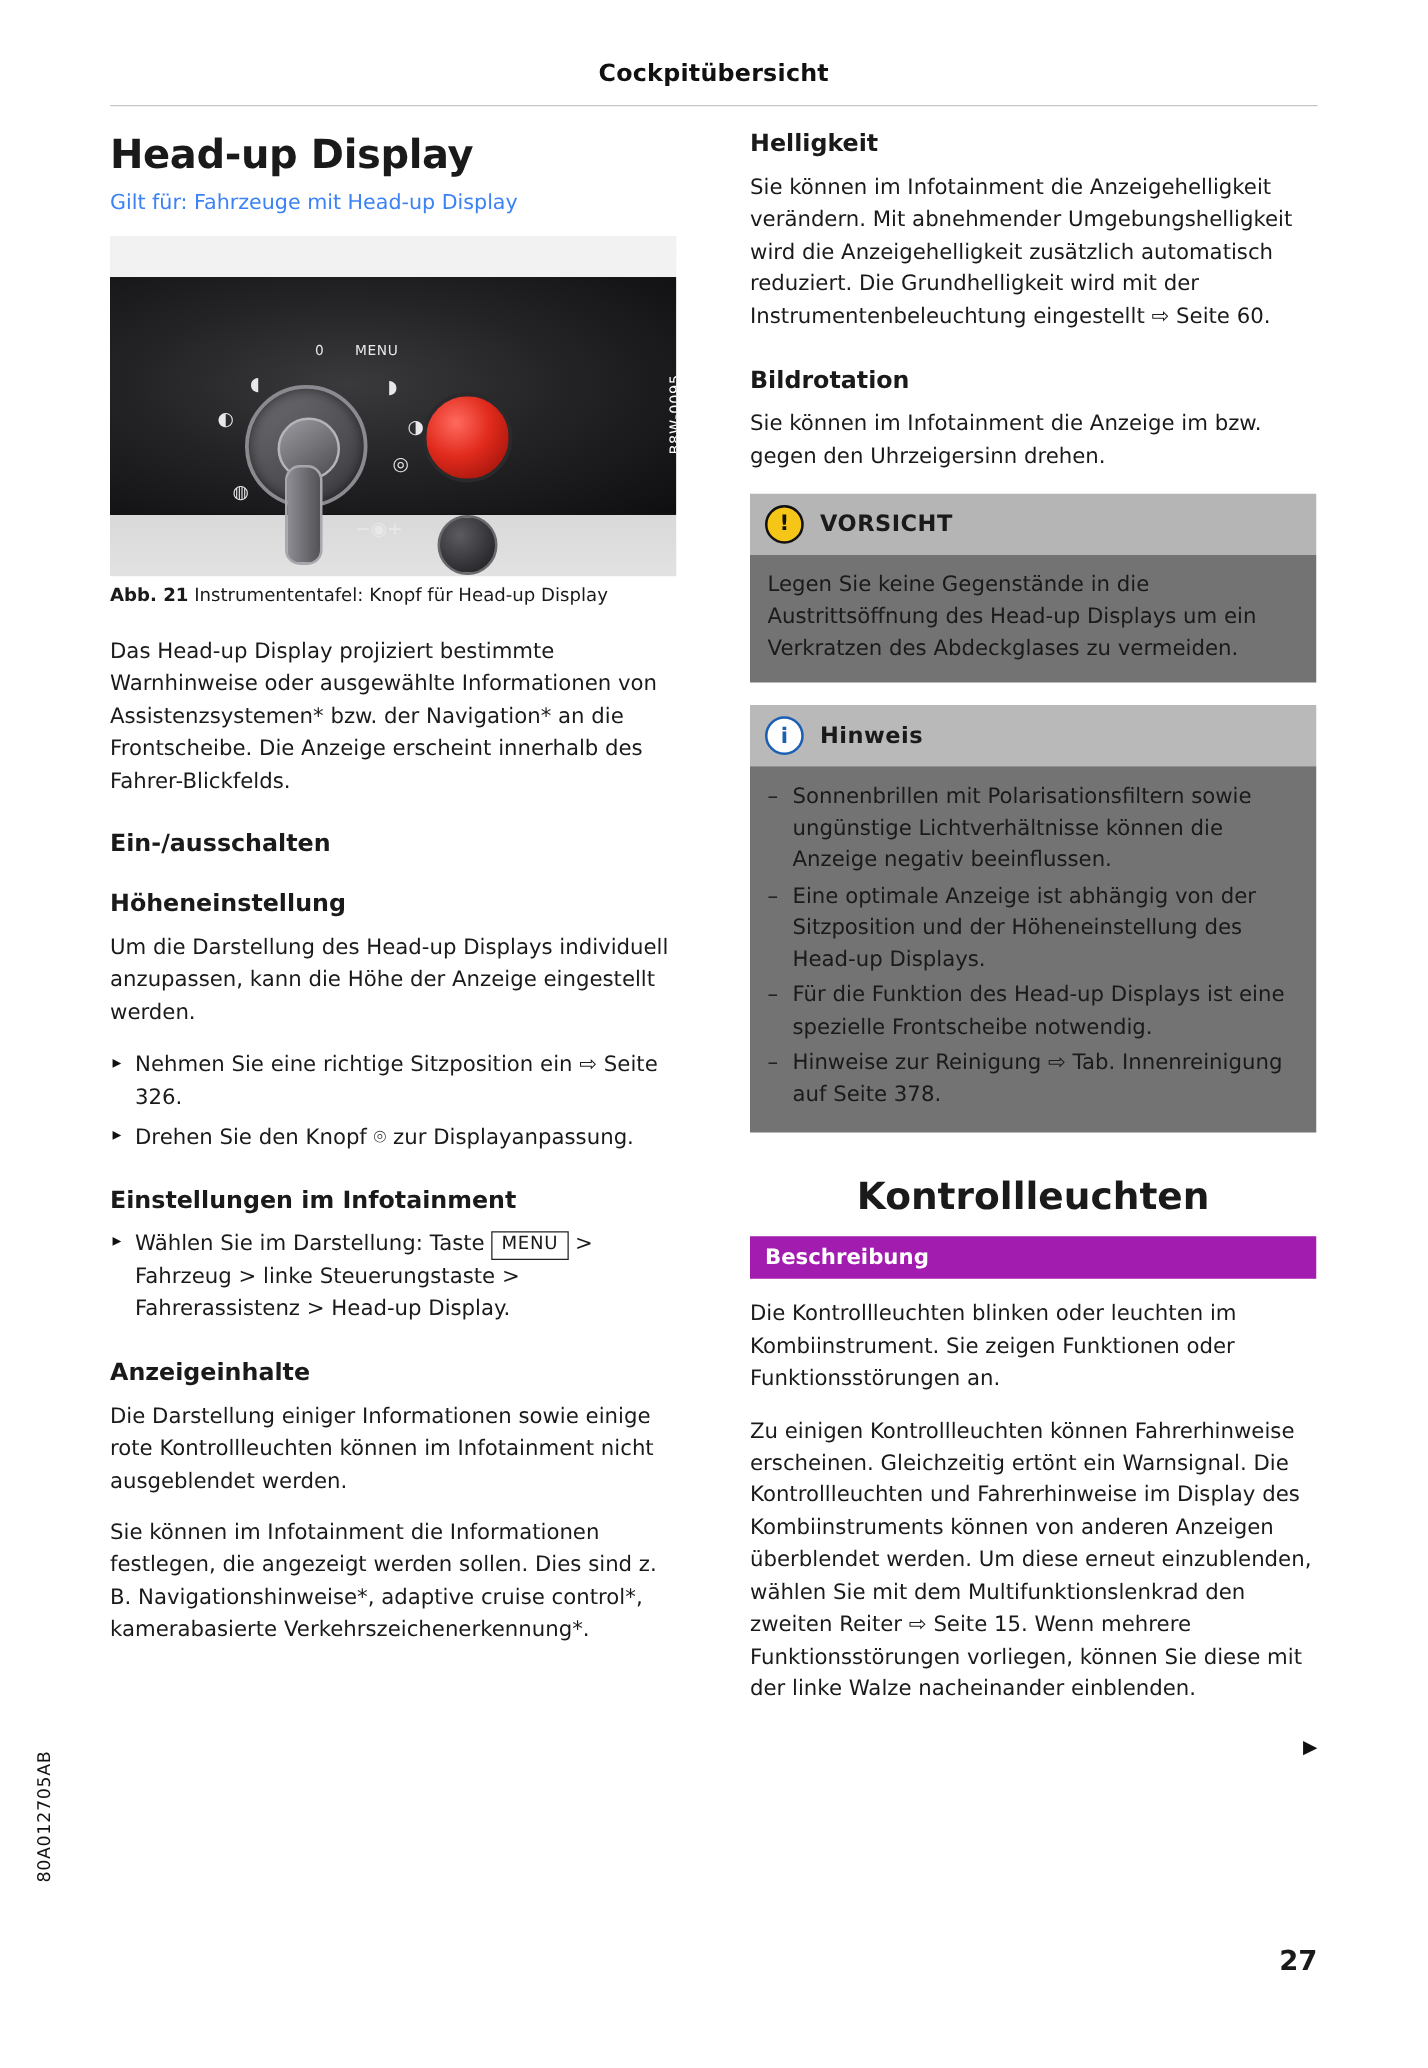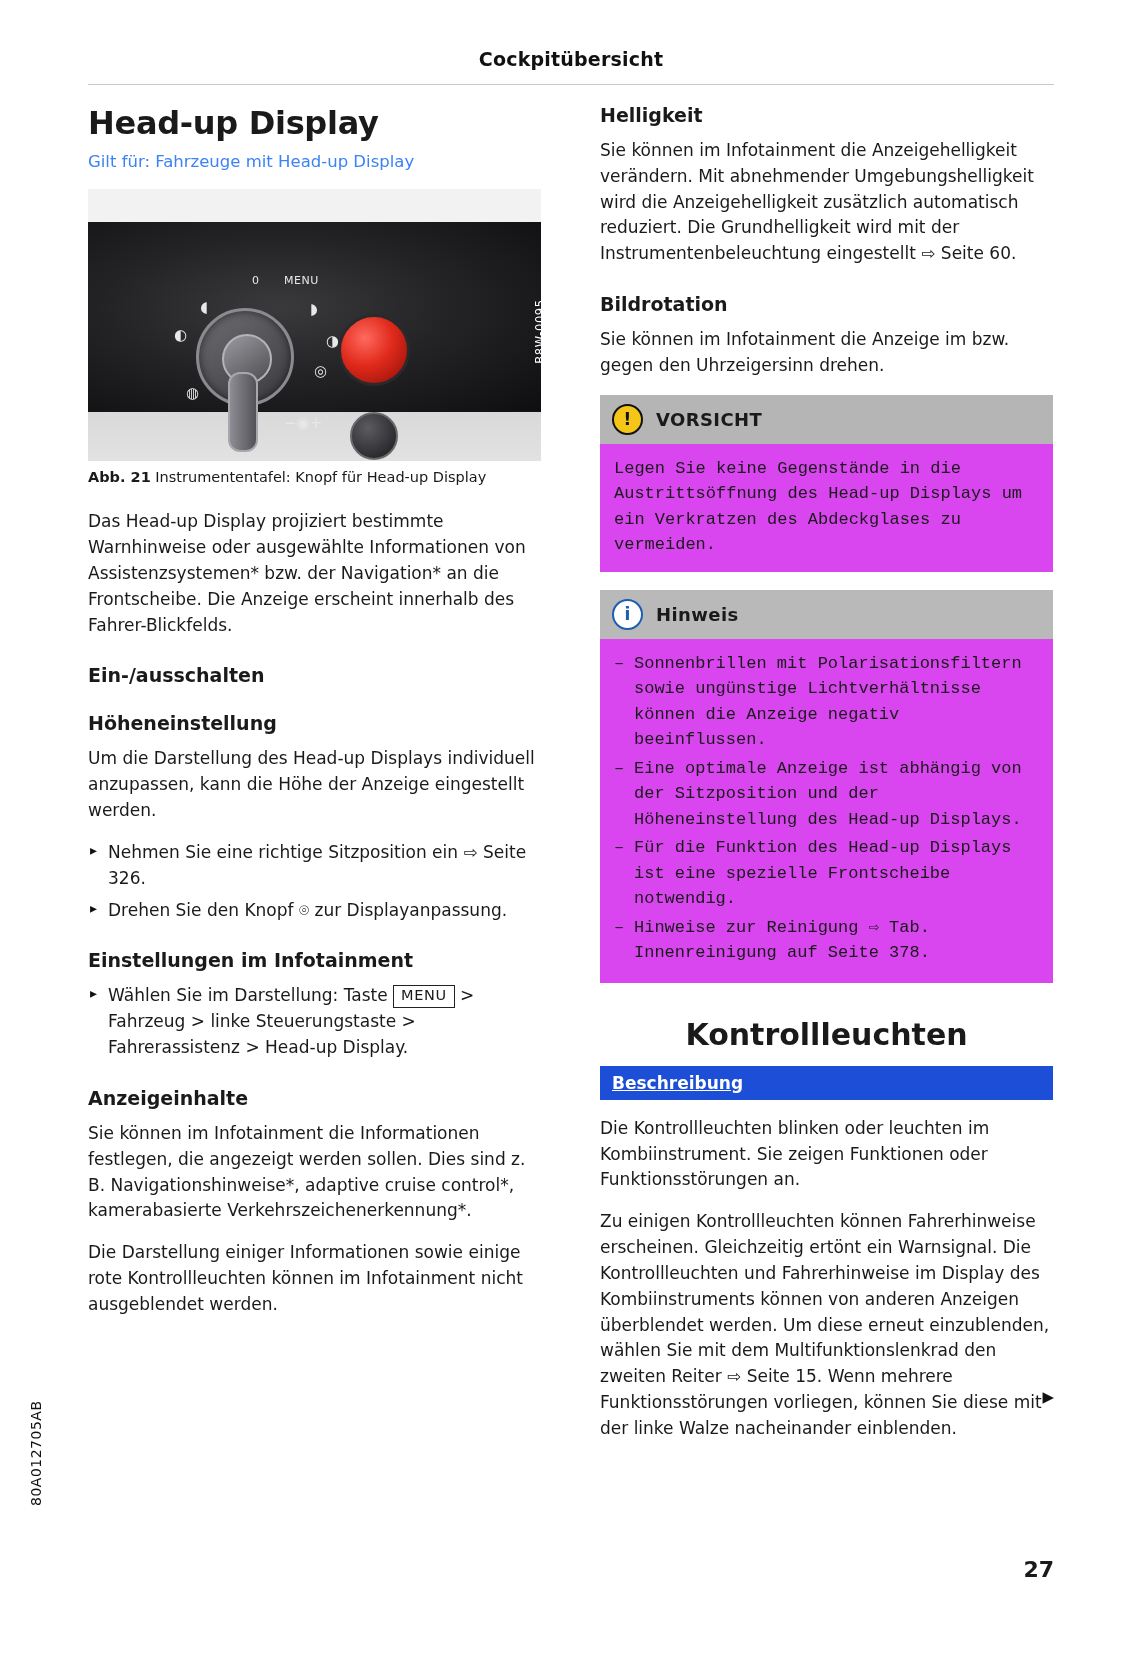--- a/index.html
+++ b/index.html
@@ -269,46 +269,44 @@
     background: #b5b5b5;
     padding: 9px 12px;
   }
   .note-head.grey { background: #b9b9b9; }
   .note-title {
     font-size: 18px;
     font-weight: bold;
     letter-spacing: .4px;
   }
   .note-body {
-    background: #d946ef;
+    background: #737373;
     padding: 12px 14px 14px 14px;
-    font-family: Liberation Mono, monospace;
   }
   .note-body p { margin: 0; font-size: 17px; line-height: 1.5; }
   .icon-circle {
     width: 27px; height: 27px;
     border-radius: 50%;
     display: flex; align-items: center; justify-content: center;
     font-weight: bold;
     font-size: 17px;
     color: #111;
     flex: none;
   }
   .icon-warn { background: #f5c518; border: 2px solid #111; }
   .icon-info { background: #ffffff; border: 2px solid #1a5fb4; color: #1a5fb4; }
 
   .redbar {
-    background: #1d4ed8;
+    background: #a21caf;
     color: #fff;
     font-weight: bold;
     font-size: 17px;
     padding: 7px 12px;
     width: 429px;
     margin: 0 0 16px 0;
-    text-decoration: underline;
   }
 
   .cont-arrow {
     position: absolute;
     right: 88px;
     top: 1388px;
     font-size: 15px;
     color: #111;
   }
 </style>
@@ -368,22 +366,22 @@
     <h2 class="sec">Einstellungen im Infotainment</h2>
     <ul class="arrow">
       <li>
         <span>Wählen Sie im Darstellung: Taste</span>
         <span class="menu-key">MENU</span>
         <span>&gt; Fahrzeug &gt; linke Steuerungstaste &gt; Fahrerassistenz &gt; Head-up Display.</span>
       </li>
     </ul>
 
     <h2 class="sec">Anzeigeinhalte</h2>
+    <p>Die Darstellung einiger Informationen sowie einige rote Kontrollleuchten können im Infotainment nicht ausgeblendet werden.</p>
     <p>Sie können im Infotainment die Informationen festlegen, die angezeigt werden sollen. Dies sind z. B. Navigationshinweise*, adaptive cruise control*, kamerabasierte Verkehrszeichenerkennung*.</p>
-    <p>Die Darstellung einiger Informationen sowie einige rote Kontrollleuchten können im Infotainment nicht ausgeblendet werden.</p>
 
   </div>
 
   <div class="col col-right">
 
     <h2 class="sec first">Helligkeit</h2>
     <p>Sie können im Infotainment die Anzeigehelligkeit verändern. Mit abnehmender Umgebungshelligkeit wird die Anzeigehelligkeit zusätzlich automatisch reduziert. Die Grundhelligkeit wird mit der Instrumentenbeleuchtung eingestellt ⇨ Seite 60.</p>
 
     <h2 class="sec">Bildrotation</h2>
     <p>Sie können im Infotainment die Anzeige im bzw. gegen den Uhrzeigersinn drehen.</p>

